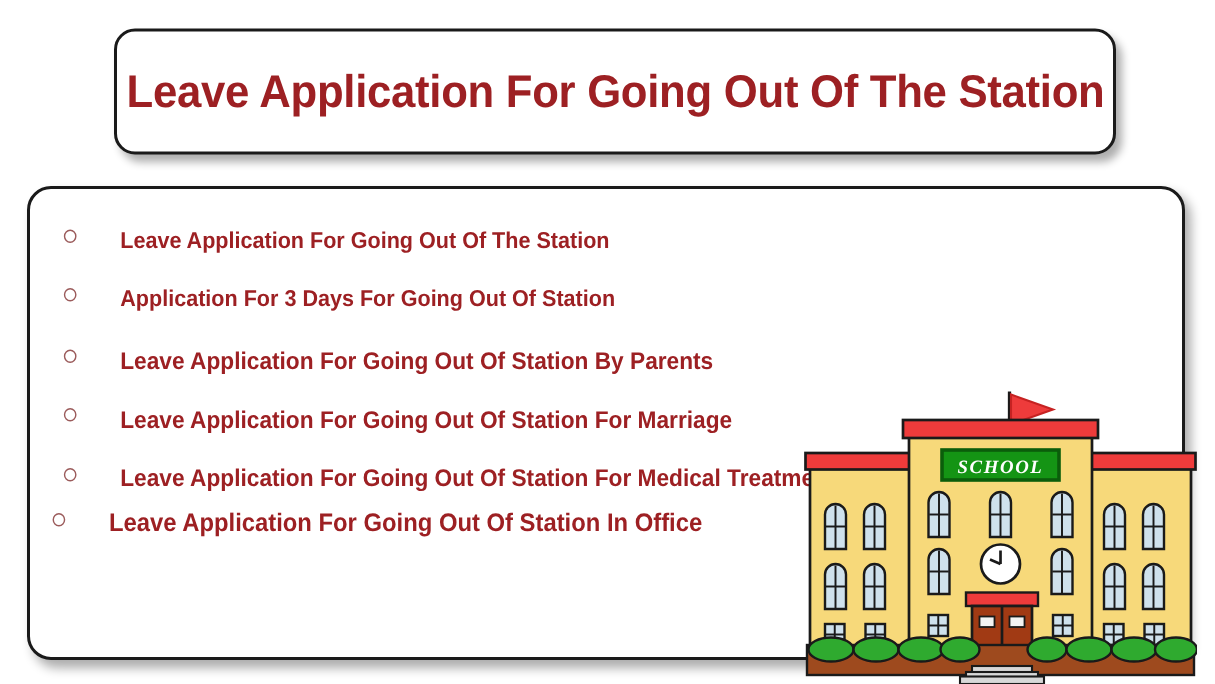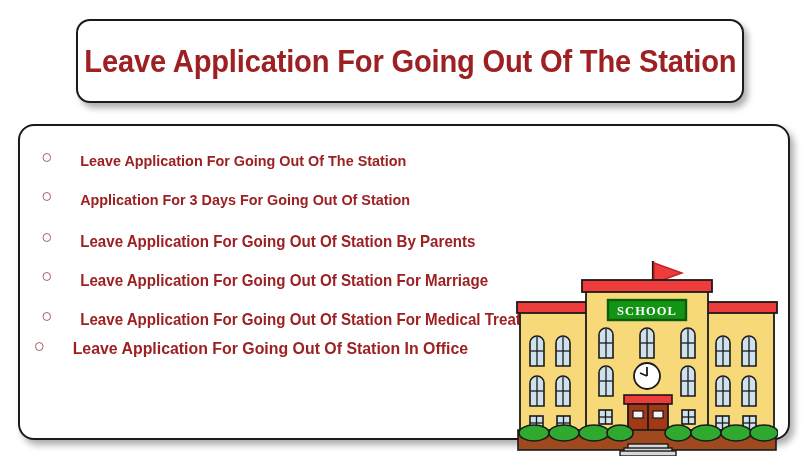--- a/index.html
+++ b/index.html
@@ -94,24 +94,25 @@
   .topic-item.size-4 { font-size: 16.1px; margin-bottom: 21px; }
   .topic-item.size-5 { font-size: 16.1px; margin-bottom: 10px; max-width: 545px; }
   .topic-item.size-6 { font-size: 16.9px; margin-bottom: 0; }
   .topic-item.size-5 .bullet { top: 2px; }
   .topic-item.size-6 .bullet { top: 3px; left: 16px; }
   .topic-item.size-6 { padding-left: 56px; }
 
   
   #school {
     position: absolute;
-    left: 516px;
+    left: 536px;
     top: 258px;
     width: 262px;
     height: 198px;
+    font-style: italic;
   }
   #school svg { display: block; }
 </style>
 </head>
 <body>
 
 <div id="title-card">
   <div id="title-text">Leave Application For Going Out Of The Station</div>
 </div>
 

